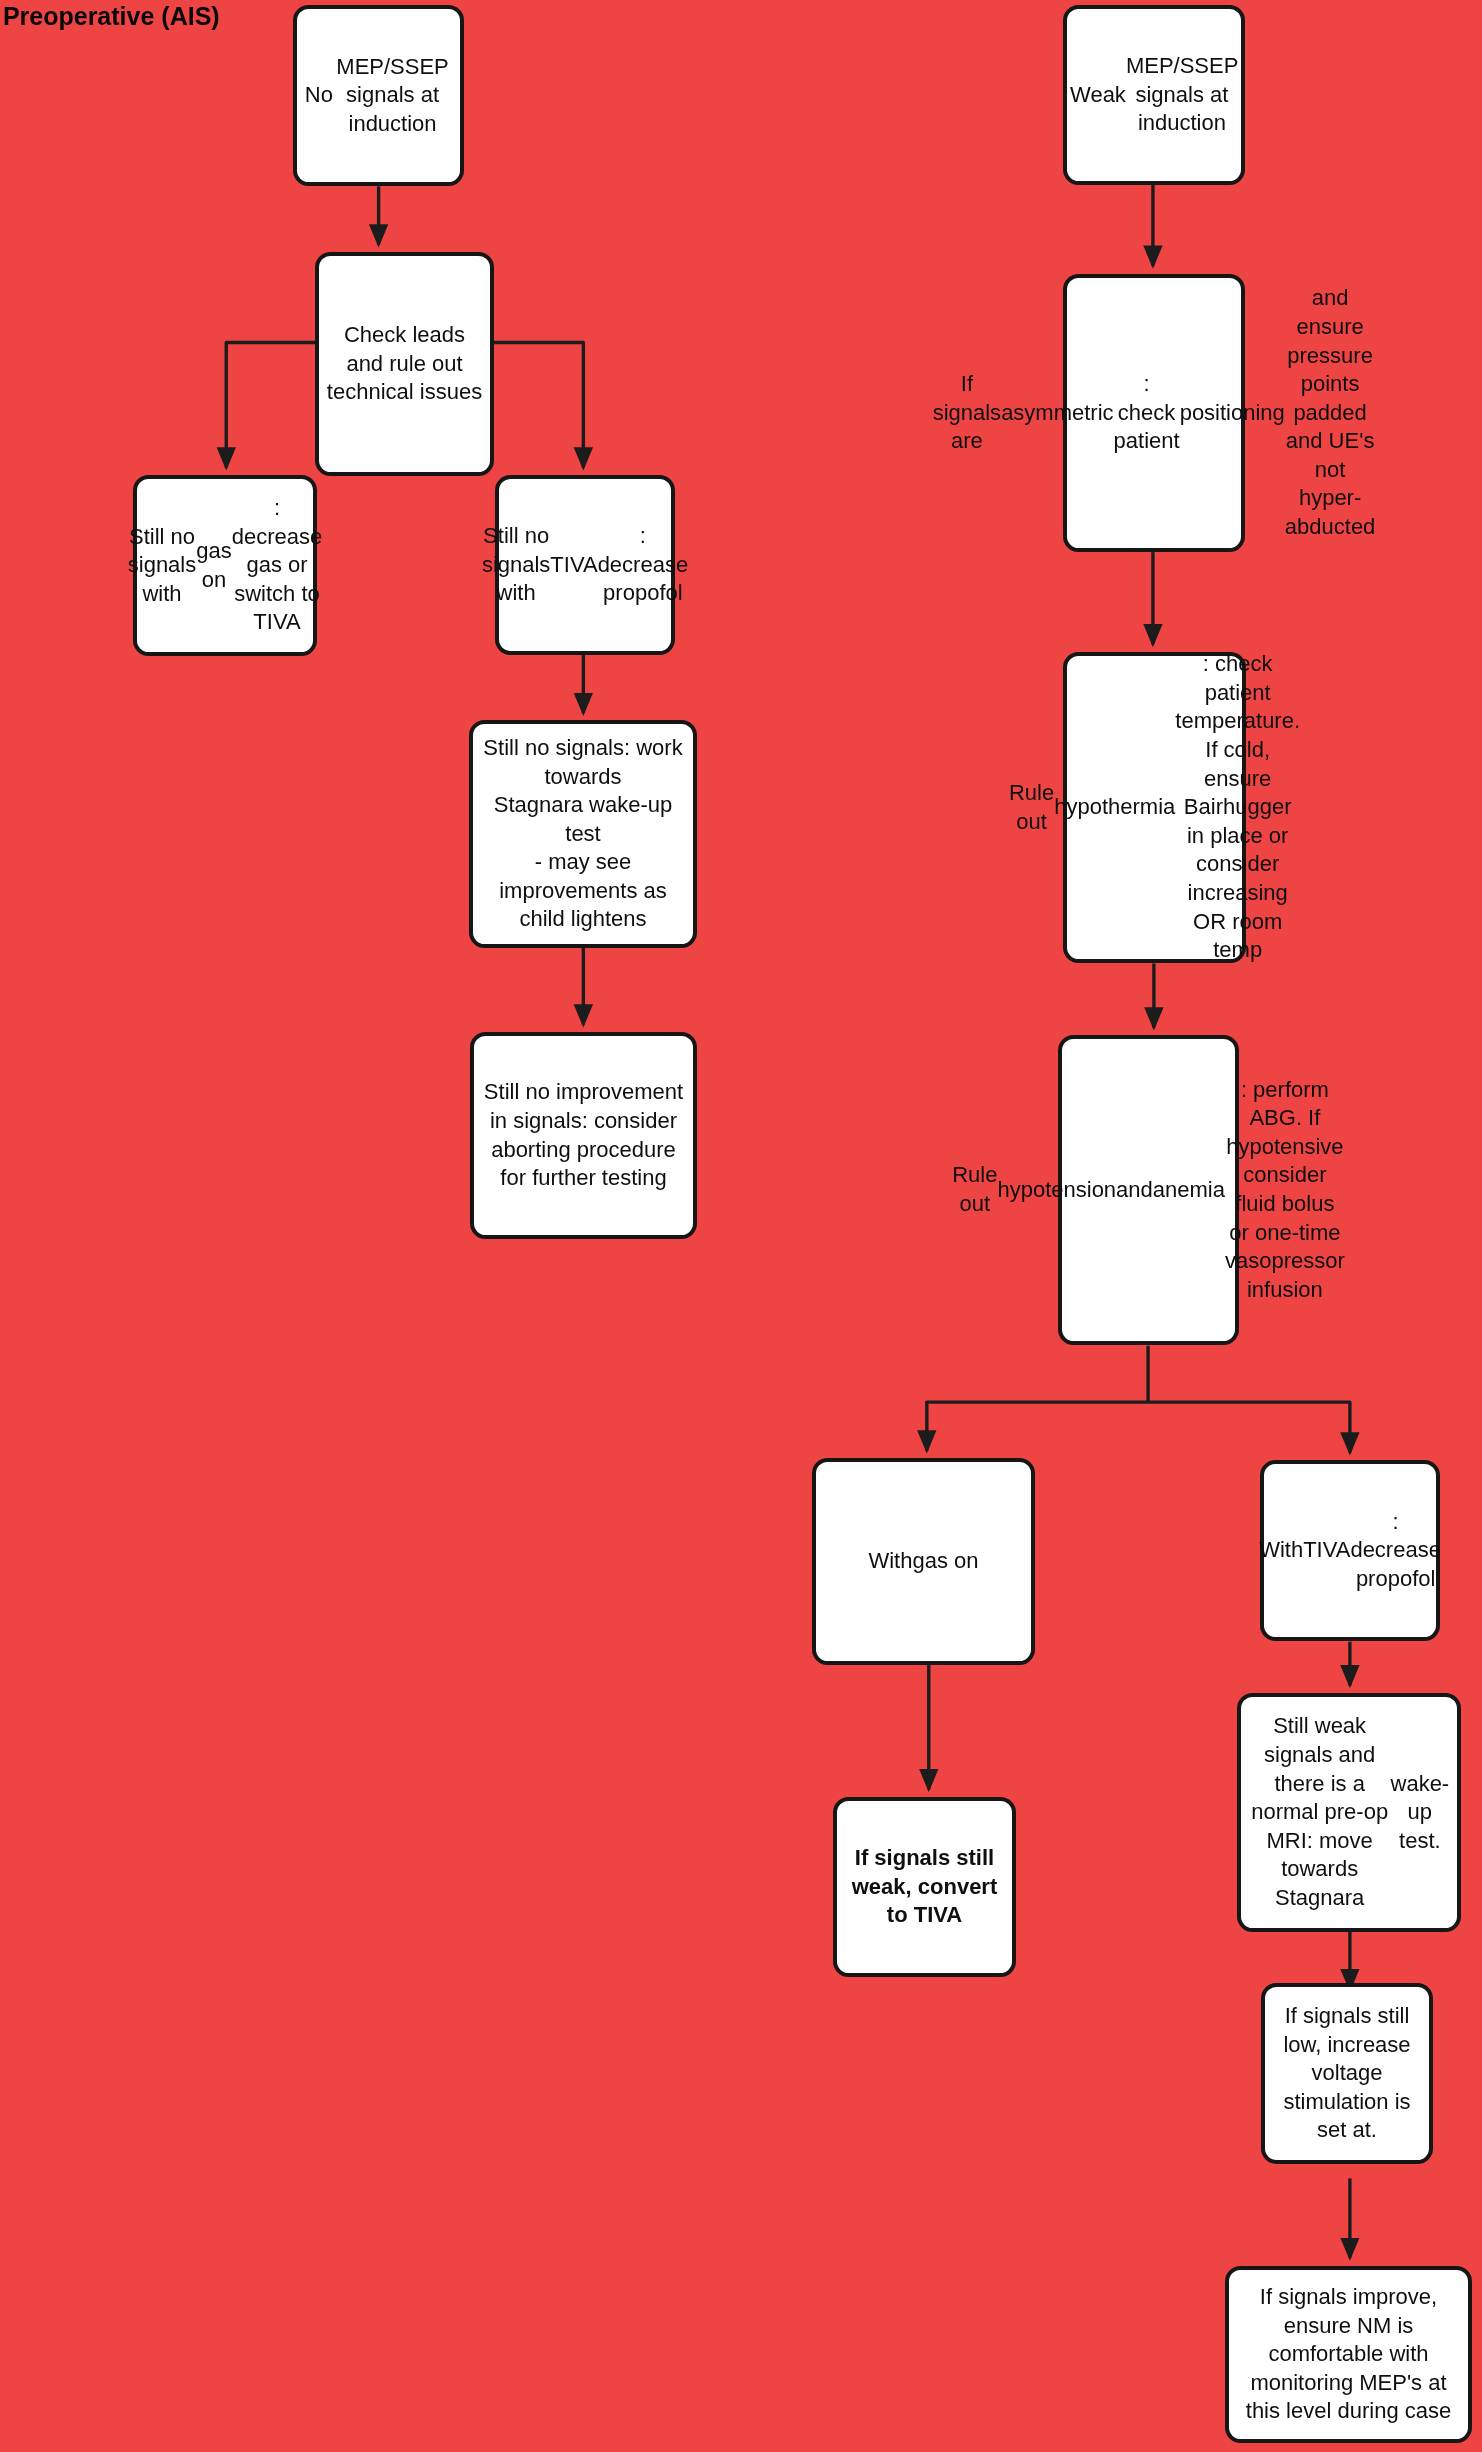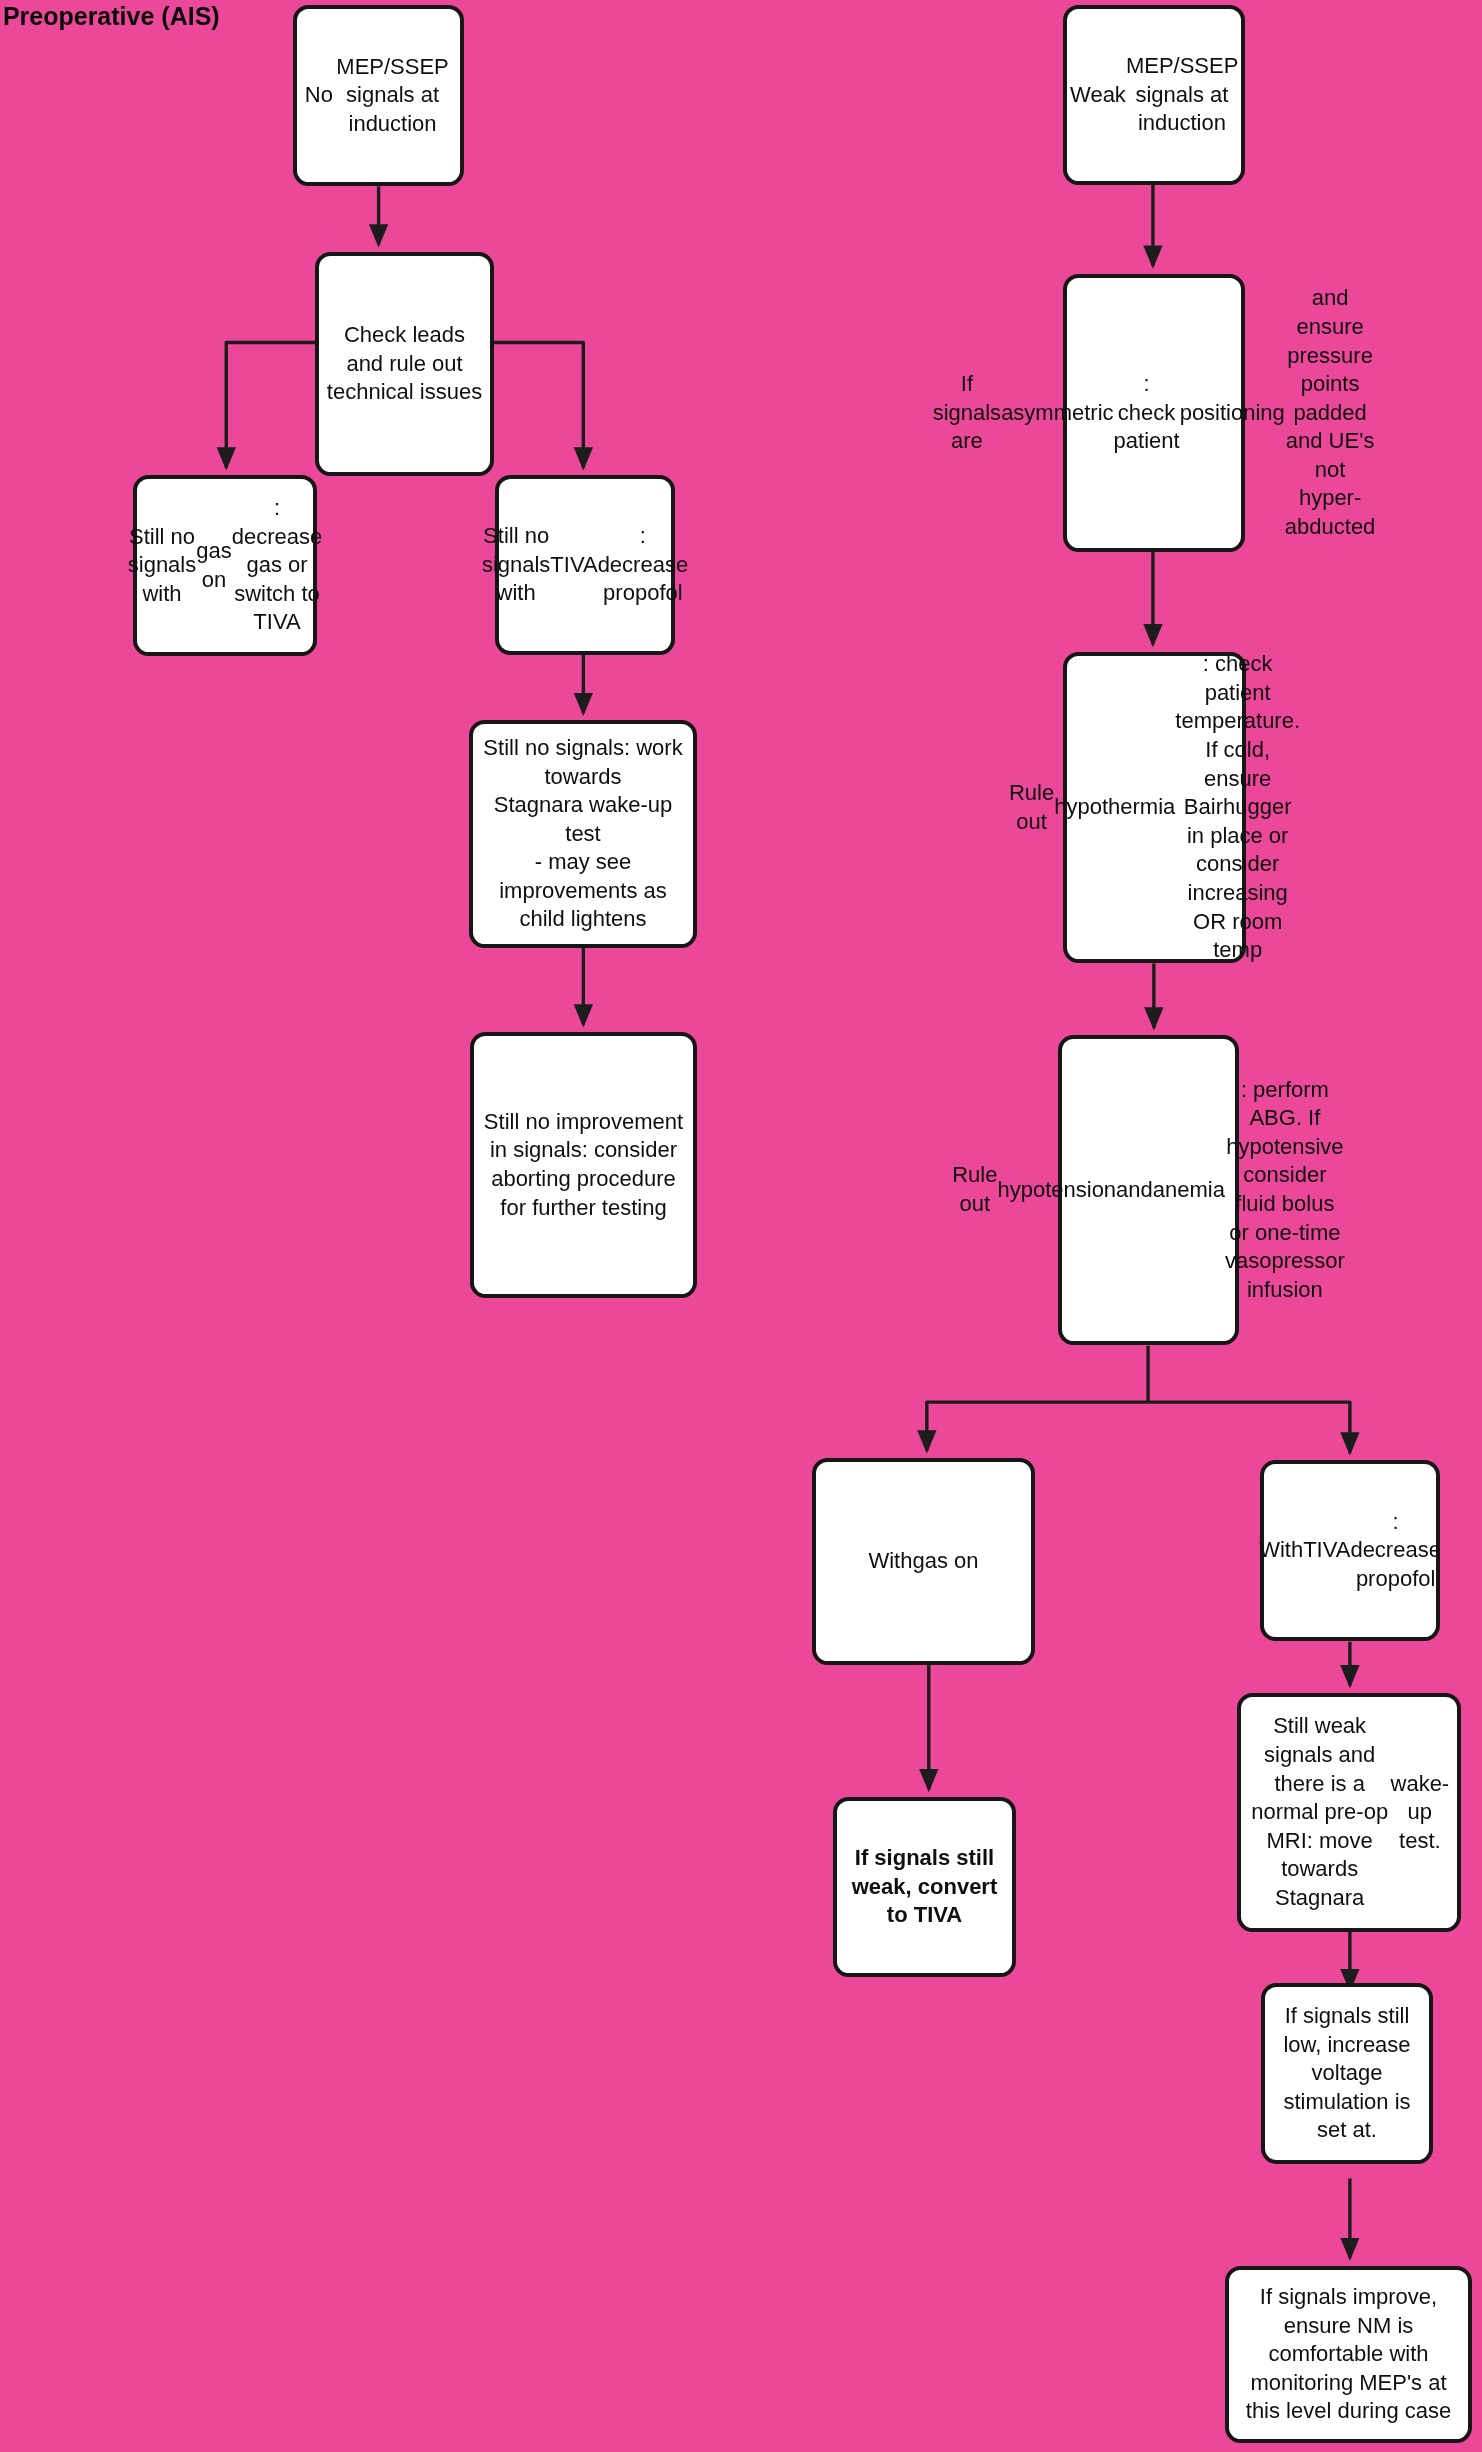--- a/index.html
+++ b/index.html
@@ -1,21 +1,21 @@
 <!DOCTYPE html>
 <html><head>
 <meta charset="utf-8">
 <style>
   html,body{margin:0;padding:0;background:#ffffff;}
   body{
     width:1483px;height:2452px;
     font-family:"Liberation Sans",sans-serif;
     color:#111;
   }
-  .canvas{position:relative;width:1483px;height:2452px;background:#ec4899;overflow:hidden;}
+  .canvas{position:relative;width:1483px;height:2452px;background:#ef4444;overflow:hidden;}
   .page-title{
     position:absolute;left:2.9px;top:0px;
     font-size:25px;font-weight:bold;line-height:33px;color:#0a0a0a;
   }
   svg.connectors{position:absolute;left:0;top:0;}
   svg.connectors path.line{stroke:#1c1c1c;stroke-width:3.5;fill:none;stroke-linejoin:round;stroke-linecap:butt;}
   .node{
     position:absolute;box-sizing:border-box;
     background:#ffffff;border:4.9px solid #161616;border-radius:15.5px;
     display:flex;align-items:center;justify-content:center;
@@ -74,21 +74,21 @@
       <span class="bold">TIVA</span>
       <span>: decrease propofol</span>
     </div>
 
   <div class="node" style="left:469px;top:720px;width:228px;height:228px;flex-direction:column;">
       <span>Still no signals: work towards </span>
       <span class="bold">Stagnara wake-up test</span>
       <span> - may see improvements as child lightens</span>
     </div>
 
-  <div class="node" style="left:470px;top:1032px;width:227px;height:266px;">
+  <div class="node" style="left:470px;top:1032px;width:227px;height:207px;">
       <span>Still no improvement in signals: consider aborting procedure for further testing</span>
     </div>
 
   <div class="node" style="left:1063px;top:4.9px;width:182px;height:180px;">
       <span class="bold">Weak</span>
       <span> MEP/SSEP signals at induction</span>
     </div>
 
   <div class="node" style="left:1063px;top:274px;width:182px;height:278px;">
       <span>If signals are </span>

